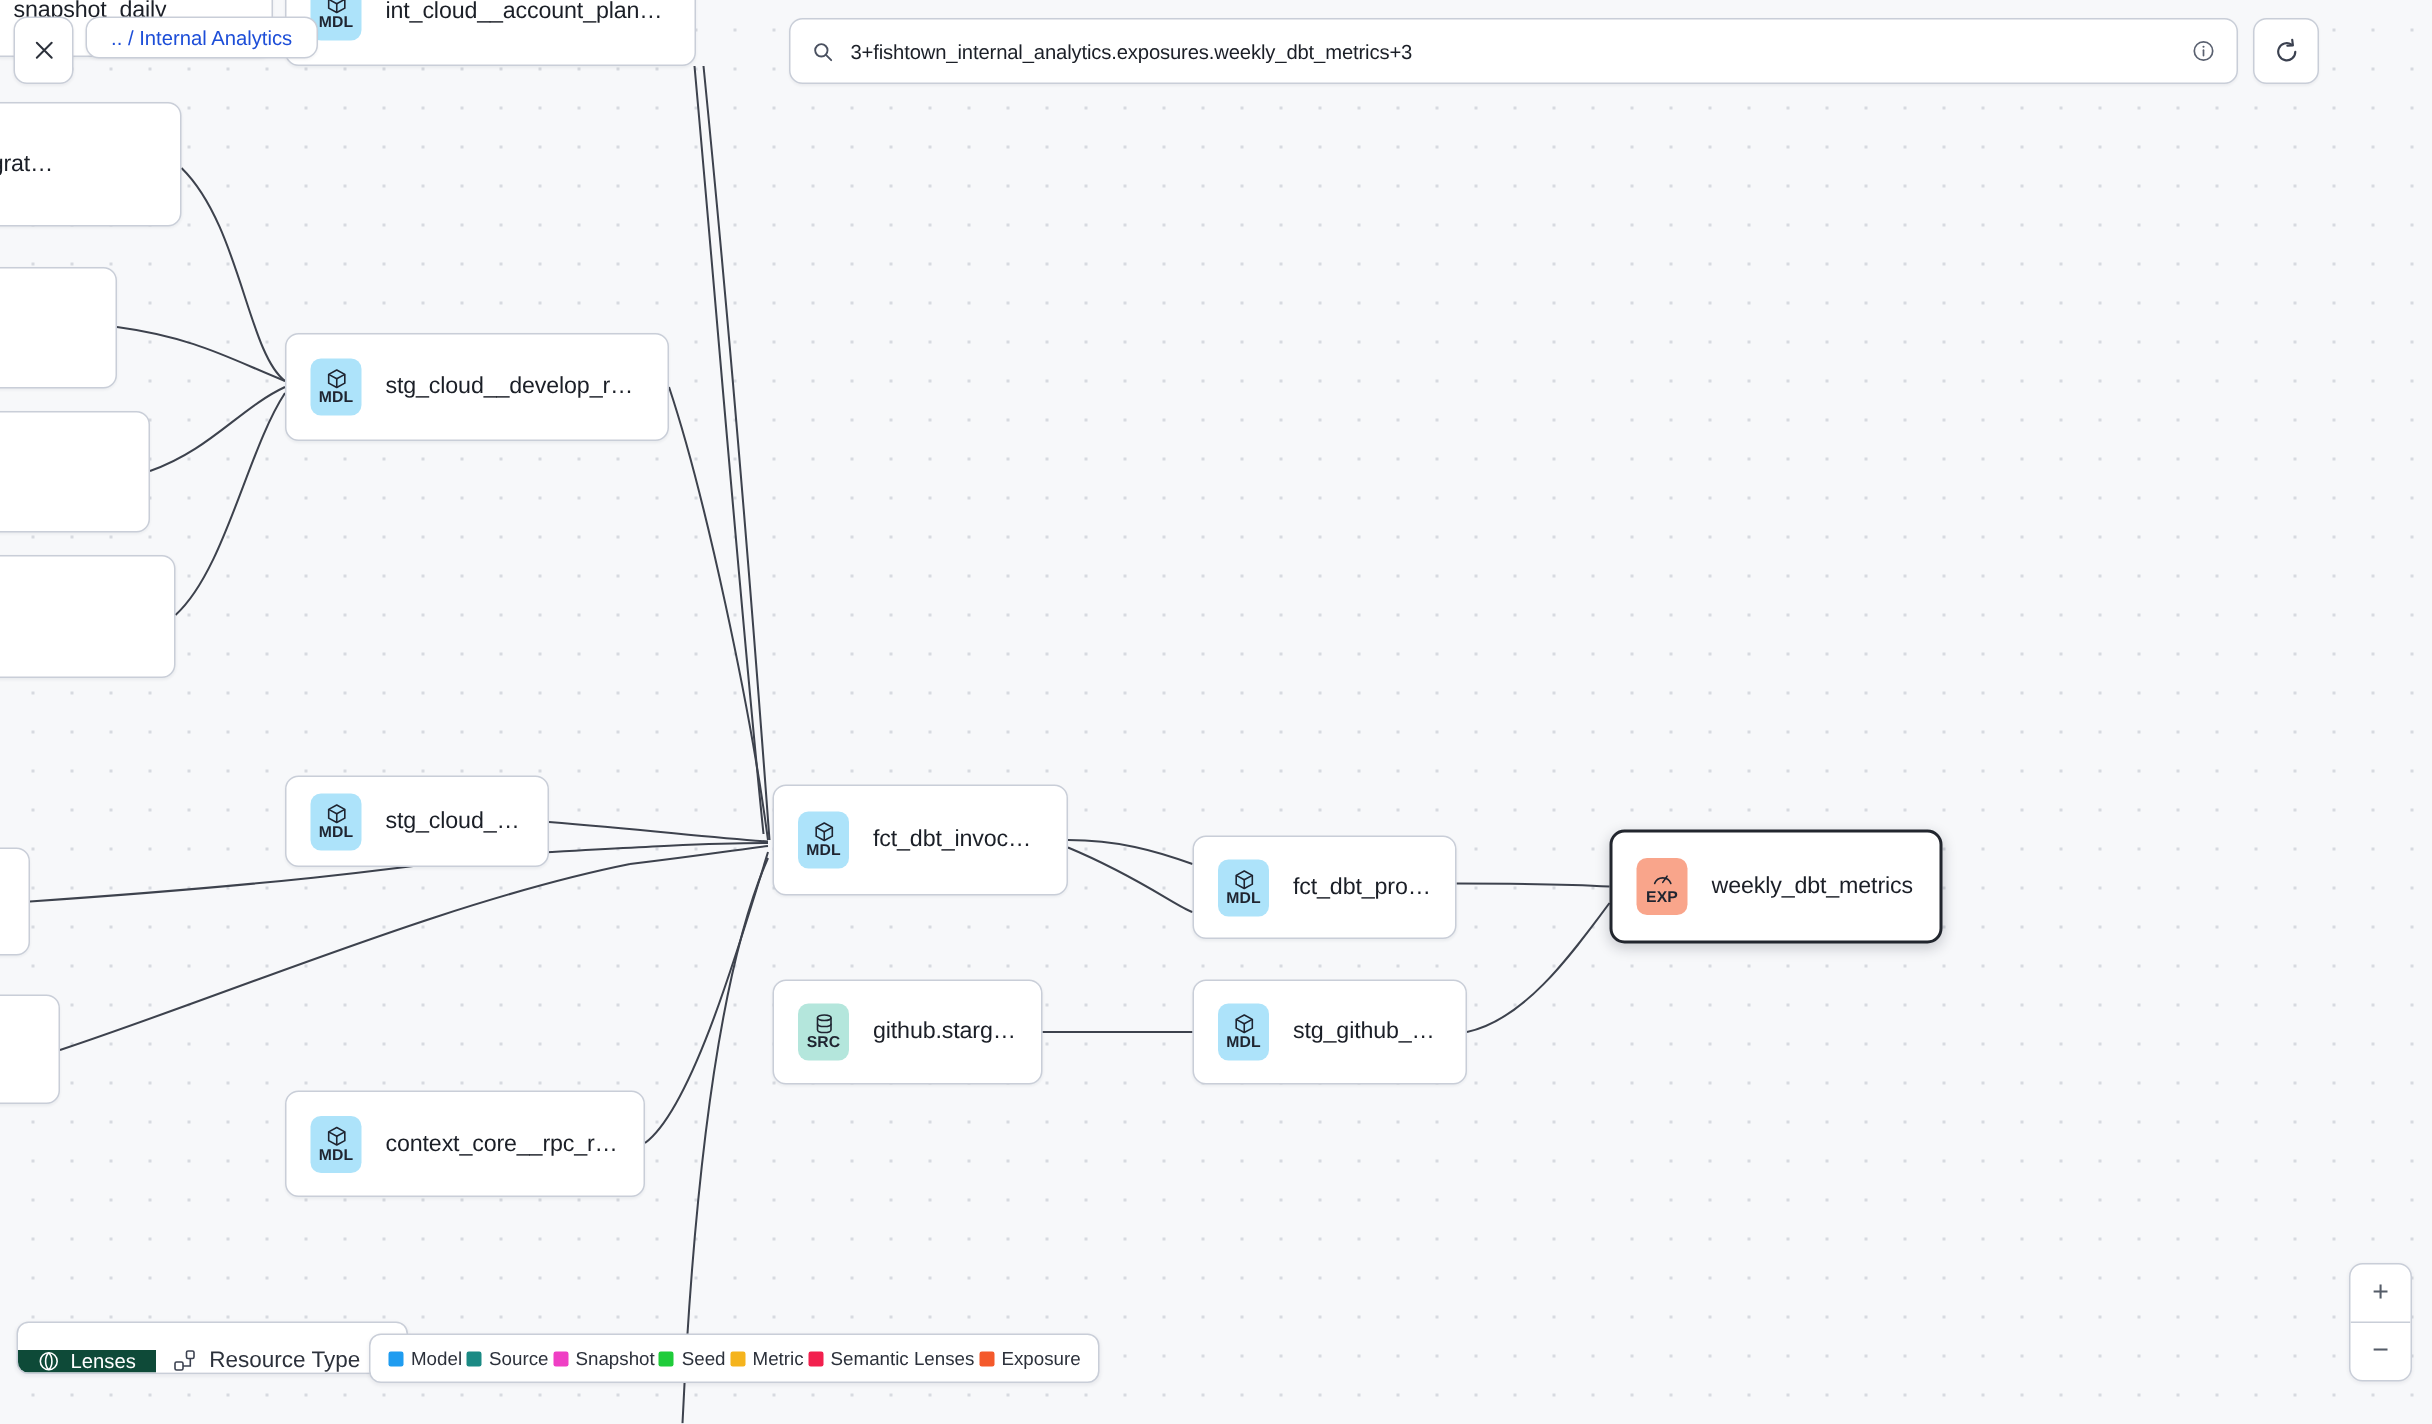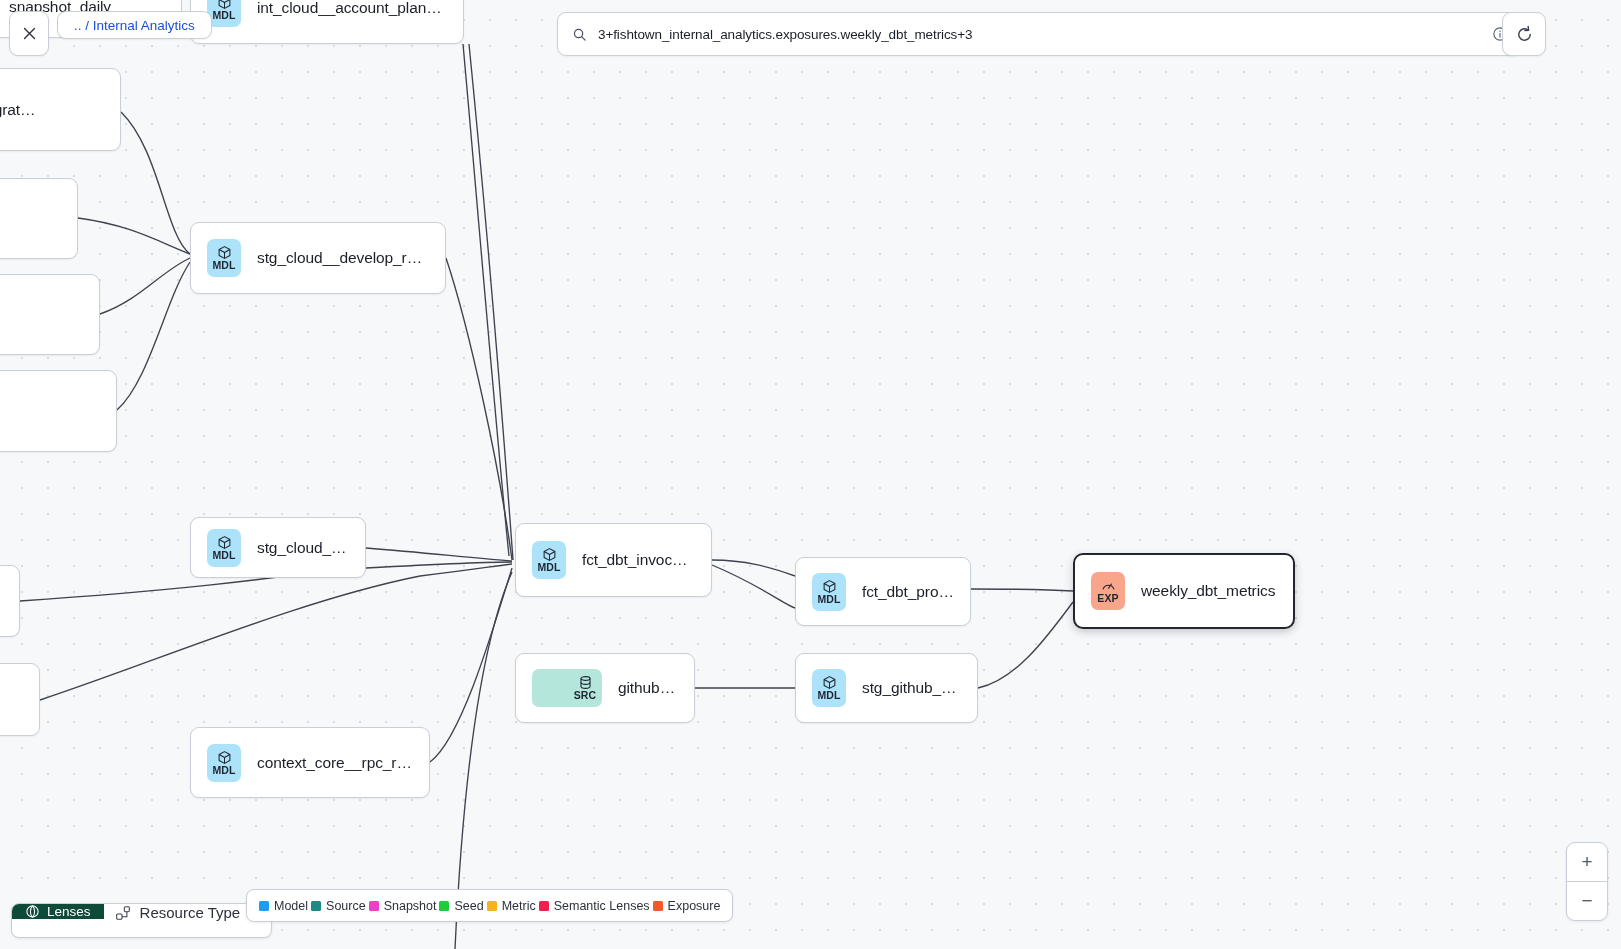--- a/index.html
+++ b/index.html
@@ -69,21 +69,21 @@
   }
   .badge svg { display: block; }
   .badge .badge-txt {
     font-size: 10.5px;
     font-weight: 600;
     line-height: 11px;
     letter-spacing: 0.1px;
     color: #1f2430;
   }
   .badge.mdl { background: #ade3fa; }
-  .badge.src { background: #b4e6dc; padding-left: 36px; }
+  .badge.src { background: #b4e6dc; }
   .badge.exp { background: #f9a58b; }
 
   .node-label {
     margin-left: 16px;
     font-size: 15.5px;
     color: #1b1f27;
     white-space: nowrap;
     overflow: hidden;
     text-overflow: ellipsis;
     letter-spacing: -0.1px;
@@ -117,21 +117,20 @@
     left: 526px; top: 12px;
     width: 966px; height: 44px;
     box-sizing: border-box;
     background: #ffffff;
     border: 1px solid #c9ced8;
     border-radius: 9px;
     display: flex;
     align-items: center;
     padding: 0 14px;
     box-shadow: 0 1px 2px rgba(22, 28, 45, 0.05);
-    margin-left: 31px;
   }
   #search-value {
     flex: 1 1 auto;
     margin-left: 11px;
     font-size: 13.5px;
     color: #1b1f27;
     white-space: nowrap;
     overflow: hidden;
     letter-spacing: -0.1px;
   }
@@ -156,23 +155,23 @@
     color: #555c68;
     font-size: 19px;
     cursor: pointer;
     user-select: none;
   }
   #zoom-controls .zbtn + .zbtn { border-top: 1px solid #c9ced8; }
 
   
   #bottom-left-group {
     position: absolute;
-    left: 11px; bottom: 11px;
-    display: flex;
-    align-items: flex-start;
+    left: 11px; bottom: 33px;
+    display: flex;
+    align-items: flex-end;
     height: 33px;
     border-radius: 8px;
     overflow: hidden;
     border: 1px solid #c9ced8;
     background: #ffffff;
     box-shadow: 0 1px 3px rgba(22, 28, 45, 0.08);
   }
   #lenses-btn {
     display: flex;
     align-items: center;

